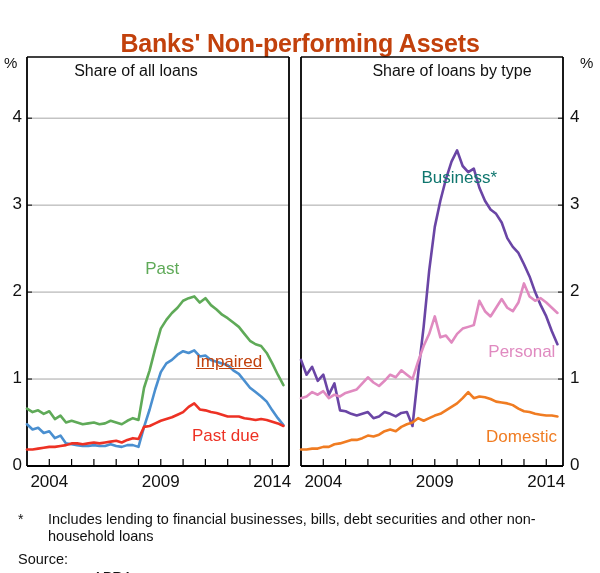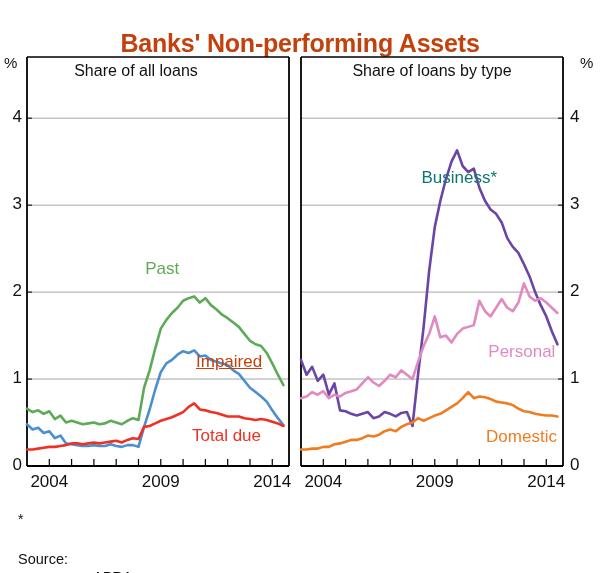--- a/index.html
+++ b/index.html
@@ -110,21 +110,21 @@
 <body>
 
 <div id="figure">
 
   <div class="title">Banks' Non-performing Assets</div>
 
   <div class="axis-unit" id="unit-left" style="left: 4px; top: 54px;">%</div>
   <div class="axis-unit" id="unit-right" style="left: 580px; top: 54px;">%</div>
 
   <div class="panel-title" id="panel-title-0" style="left: 27px; width: 218px;">Share of all loans</div>
-  <div class="panel-title" id="panel-title-1" style="left: 301px; width: 262px;">Share of loans by type</div>
+  <div class="panel-title" id="panel-title-1" style="left: 301px; width: 262px; padding-left: 20px;">Share of loans by type</div>
 
   <svg id="plot" width="600" height="480" viewBox="0 0 600 480" style="position:absolute;left:0;top:0;">
     <g id="gridlines">
         <line x1="27" y1="379.04347826086956" x2="289" y2="379.04347826086956" stroke="#a6a6a6" stroke-width="1"></line>
         <line x1="27" y1="292.0869565217391" x2="289" y2="292.0869565217391" stroke="#a6a6a6" stroke-width="1"></line>
         <line x1="27" y1="205.1304347826087" x2="289" y2="205.1304347826087" stroke="#a6a6a6" stroke-width="1"></line>
         <line x1="27" y1="118.17391304347825" x2="289" y2="118.17391304347825" stroke="#a6a6a6" stroke-width="1"></line>
         <line x1="301" y1="379.04347826086956" x2="563" y2="379.04347826086956" stroke="#a6a6a6" stroke-width="1"></line>
         <line x1="301" y1="292.0869565217391" x2="563" y2="292.0869565217391" stroke="#a6a6a6" stroke-width="1"></line>
         <line x1="301" y1="205.1304347826087" x2="563" y2="205.1304347826087" stroke="#a6a6a6" stroke-width="1"></line>
@@ -200,23 +200,24 @@
       <div class="xtick-label" style="left: 19.2979px; top: 472px;">2004</div>
       <div class="xtick-label" style="left: 130.787px; top: 472px;">2009</div>
       <div class="xtick-label" style="left: 242.277px; top: 472px;">2014</div>
       <div class="xtick-label" style="left: 293.298px; top: 472px;">2004</div>
       <div class="xtick-label" style="left: 404.787px; top: 472px;">2009</div>
       <div class="xtick-label" style="left: 516.277px; top: 472px;">2014</div>
     </div>
   <div id="series-labels">
       <div class="series-label" style="color: rgb(95, 170, 88); left: 145.179px; top: 259.348px;">Past</div>
       <div class="series-label" style="color: #c2410c; left: 196px; top: 352.391px; text-decoration: underline;">Impaired</div>
-      <div class="series-label" style="color: rgb(237, 49, 36); left: 192.004px; top: 426.304px;">Total due</div>
+      <div class="series-label" style="color: rgb(237, 49, 36); left: 192.004px; top: 426.304px;">Past due</div>
       <div class="series-label" style="color: #0f766e; left: 421.409px; top: 168.043px;">Business*</div>
       <div class="series-label" style="color: rgb(224, 138, 192); left: 488.302px; top: 341.957px;">Personal</div>
       <div class="series-label" style="color: rgb(240, 124, 34); left: 486.072px; top: 427.174px;">Domestic</div>
     </div>
 
   <div class="footnote-mark" style="top:511px;">*</div>
+  <div class="footnote-text" style="top:511px;">Includes lending to financial businesses, bills, debt securities and other non-household loans</div>
   <div class="source-label" style="top:551px;">Source:</div>
   <div class="source-value" style="top:551px;">APRA</div>
 
 </div>
 
 </body></html>

